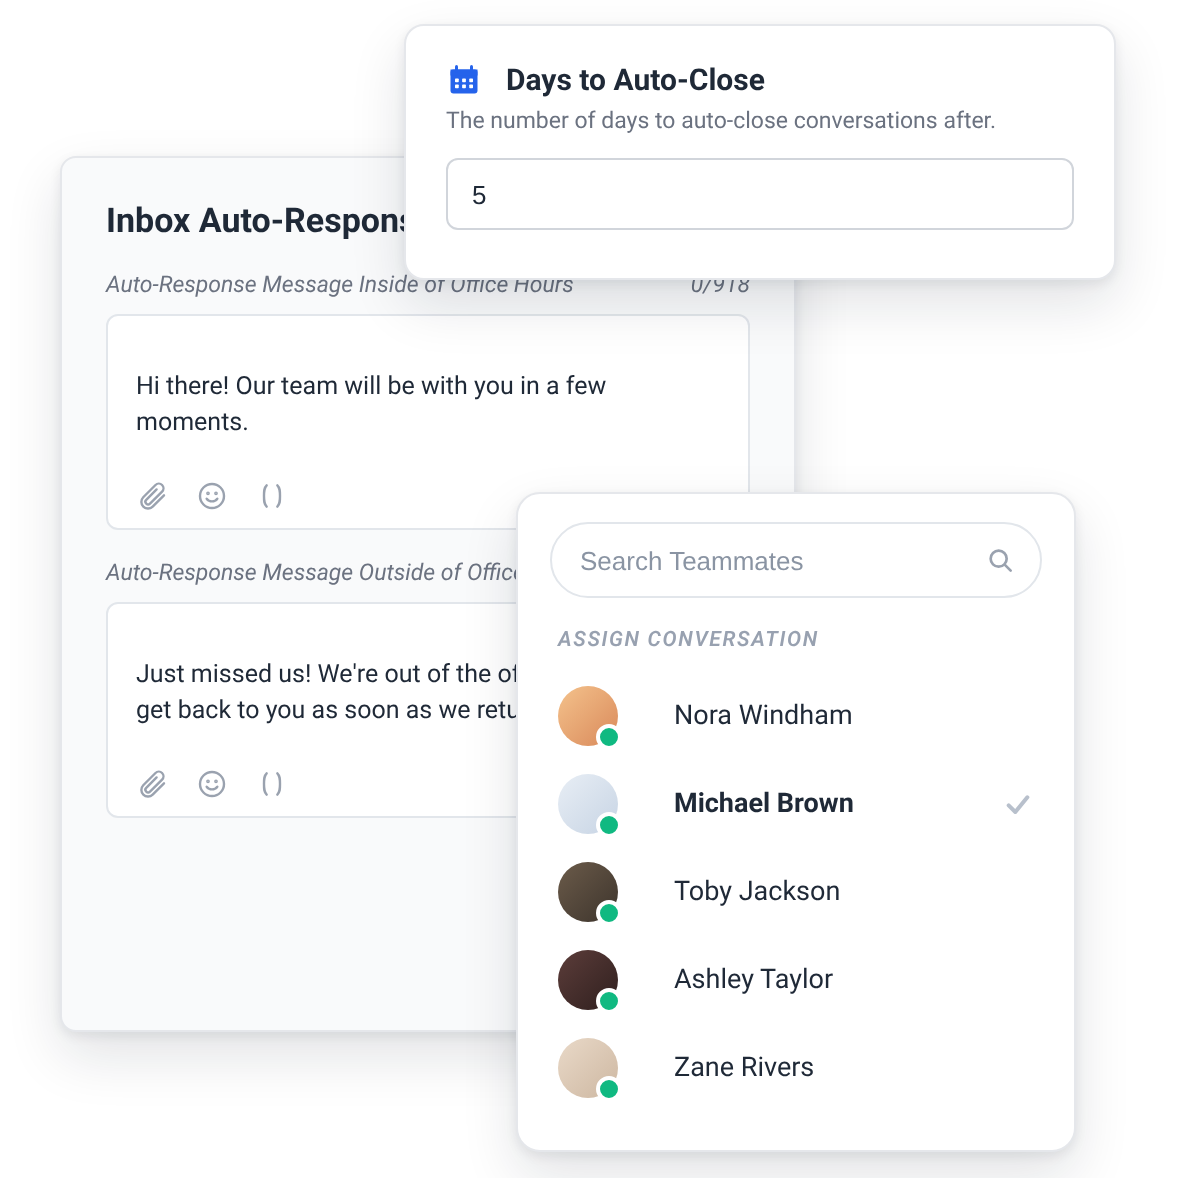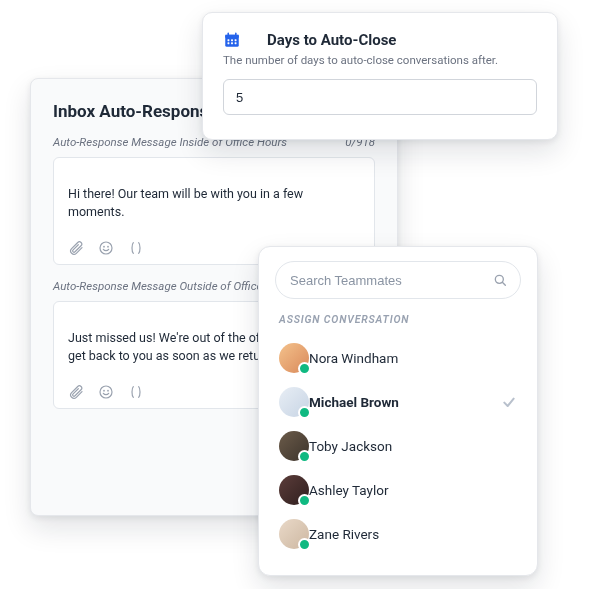--- a/index.html
+++ b/index.html
@@ -41,21 +41,21 @@
   .editor-tools{display:flex;gap:14px;align-items:center;color:#9aa2af;margin-top:18px;}
   .editor-tools span{display:flex;align-items:center;}
 
   
   .card-acc{
     position:absolute;left:202px;top:12px;width:356px;height:128px;
     background:var(--card);border:1px solid var(--border);border-radius:10px;
     box-shadow:var(--shadow);
     box-sizing:border-box;padding:18px 20px 18px 20px;
   }
-  .card-acc .head{display:flex;align-items:center;gap:26px;margin-bottom:4px;}
+  .card-acc .head{display:flex;align-items:center;gap:12px;margin-bottom:4px;}
   .card-acc .title{font-size:15px;font-weight:700;color:var(--text);}
   .card-acc .desc{font-size:11.5px;color:var(--muted);margin-bottom:12px;}
   .card-acc input.num{
     width:100%;height:36px;box-sizing:border-box;border:1px solid var(--input-border);
     border-radius:6px;padding:0 12px;font-size:13px;color:var(--text);background:#fff;outline:none;
   }
 
   
   .pop{
     position:absolute;left:258px;top:246px;width:280px;height:330px;
@@ -68,21 +68,21 @@
     padding:0 12px;color:var(--muted);
   }
   .search input{
     flex:1;border:none;outline:none;font-size:13px;color:var(--text);
     background:transparent;
   }
   .search input::placeholder{color:#8a94a3;}
   .sec-label{font-size:10.5px;letter-spacing:.08em;color:#98a1b0;font-weight:600;margin:14px 2px 10px 4px;font-style:italic;}
   .mates{display:flex;flex-direction:column;}
   .mate{
-    display:flex;align-items:center;gap:0;height:44px;padding:0 4px;border-radius:6px;
+    display:flex;align-items:center;gap:28px;height:44px;padding:0 4px;border-radius:6px;
     position:relative;
   }
   .avatar{
     width:30px;height:30px;border-radius:50%;flex:0 0 30px;position:relative;background:#e5e7eb;
     background-size:cover;background-position:center;
   }
   .avatar::after{ 
     content:"";position:absolute;right:-2px;bottom:-2px;width:9px;height:9px;border-radius:50%;
     background:var(--teal);border:2px solid #fff;box-sizing:content-box;
   }

